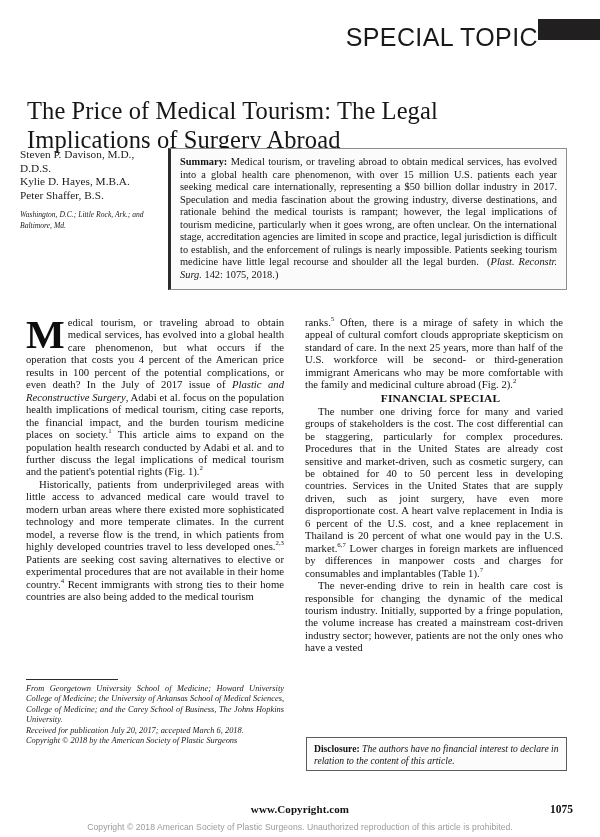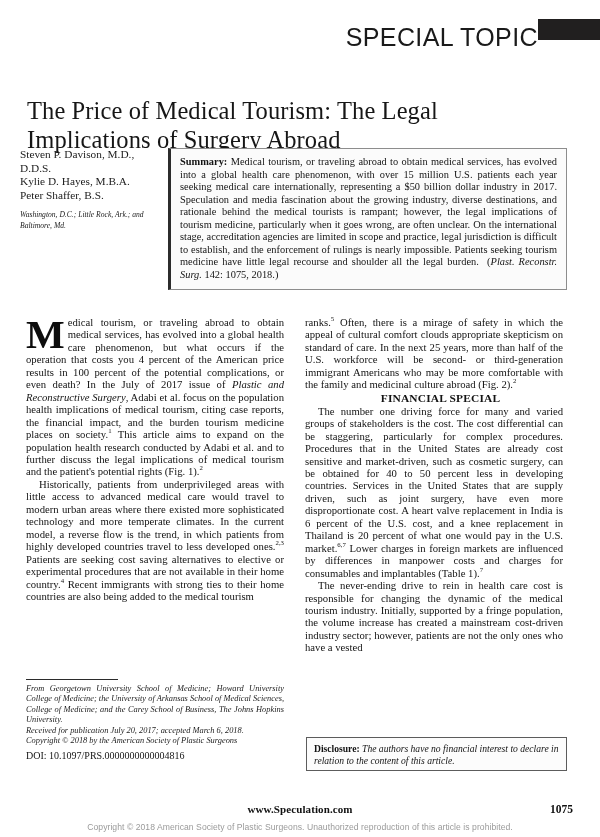--- a/index.html
+++ b/index.html
@@ -184,24 +184,23 @@
     <p class="secthead">FINANCIAL SPECIAL</p>
     <p><span>The number one driving force for many and varied groups of stakeholders is the cost. The cost differential can be staggering, particularly for complex procedures. Procedures that in the United States are already cost sensitive and market-driven, such as cosmetic surgery, can be obtained for 40 to 50 percent less in developing countries. Services in the United States that are supply driven, such as joint surgery, have even more disproportionate cost. A heart valve replacement in India is 6 percent of the U.S. cost, and a knee replacement in Thailand is 20 percent of what one would pay in the U.S. market.</span><sup>6,7</sup><span> Lower charges in foreign markets are influenced by differences in manpower costs and charges for consumables and implantables (Table 1).</span><sup>7</sup></p>
     <p>The never-ending drive to rein in health care cost is responsible for changing the dynamic of the medical tourism industry. Initially, supported by a fringe population, the volume increase has created a mainstream cost-driven industry sector; however, patients are not the only ones who have a vested</p>
   </div>
 
   <div class="footnote">
     <div class="rule"></div>
     <div class="fn">From Georgetown University School of Medicine; Howard University College of Medicine; the University of Arkansas School of Medical Sciences, College of Medicine; and the Carey School of Business, The Johns Hopkins University.</div>
     <div class="fn">Received for publication July 20, 2017; accepted March 6, 2018.</div>
     <div class="fn">Copyright © 2018 by the American Society of Plastic Surgeons</div>
-    <div class="doi">DOI: 10.1097/PRS.0000000000004816</div>
   </div>
 
   <div class="disclosure">
     <p><b>Disclosure:</b><span> The authors have no financial interest to declare in relation to the content of this article.</span></p>
   </div>
 
-  <div class="footer-url">www.Speculation.com</div>
+  <div class="footer-url">www.Copyright.com</div>
   <div class="footer-page">1075</div>
   <div class="footer-copy">Copyright © 2018 American Society of Plastic Surgeons. Unauthorized reproduction of this article is prohibited.</div>
 
 </div>
 
 </body></html>

